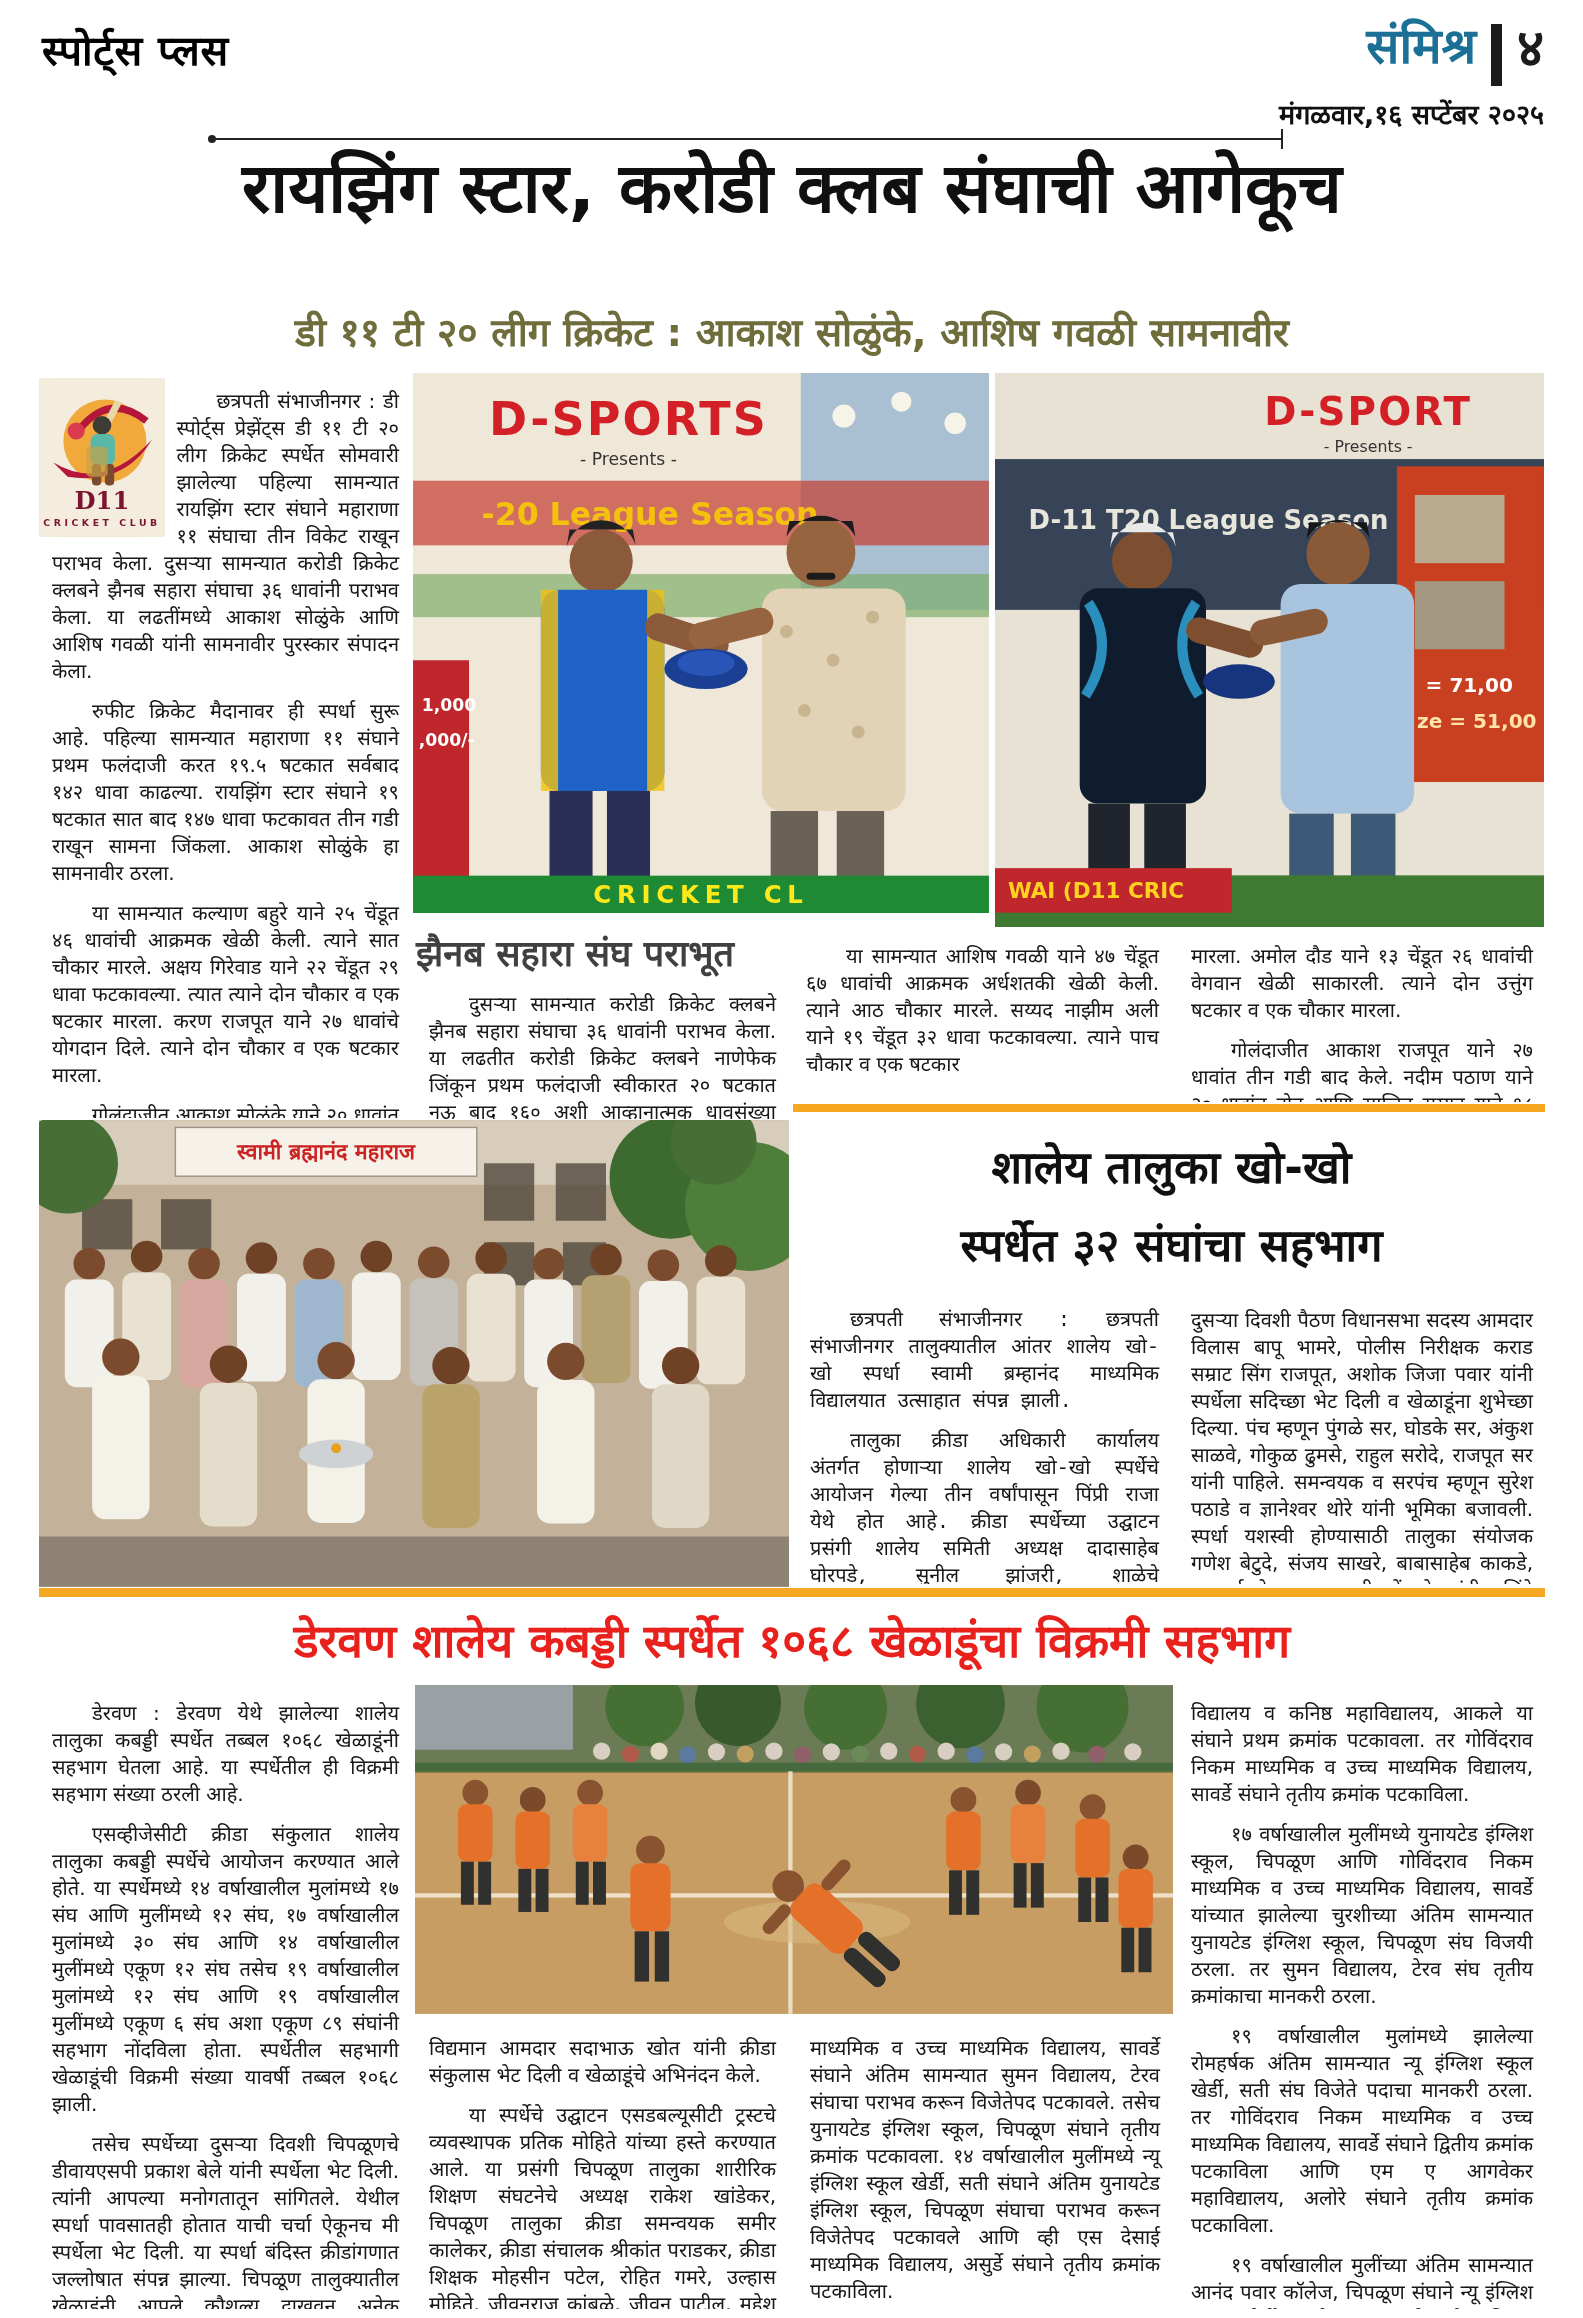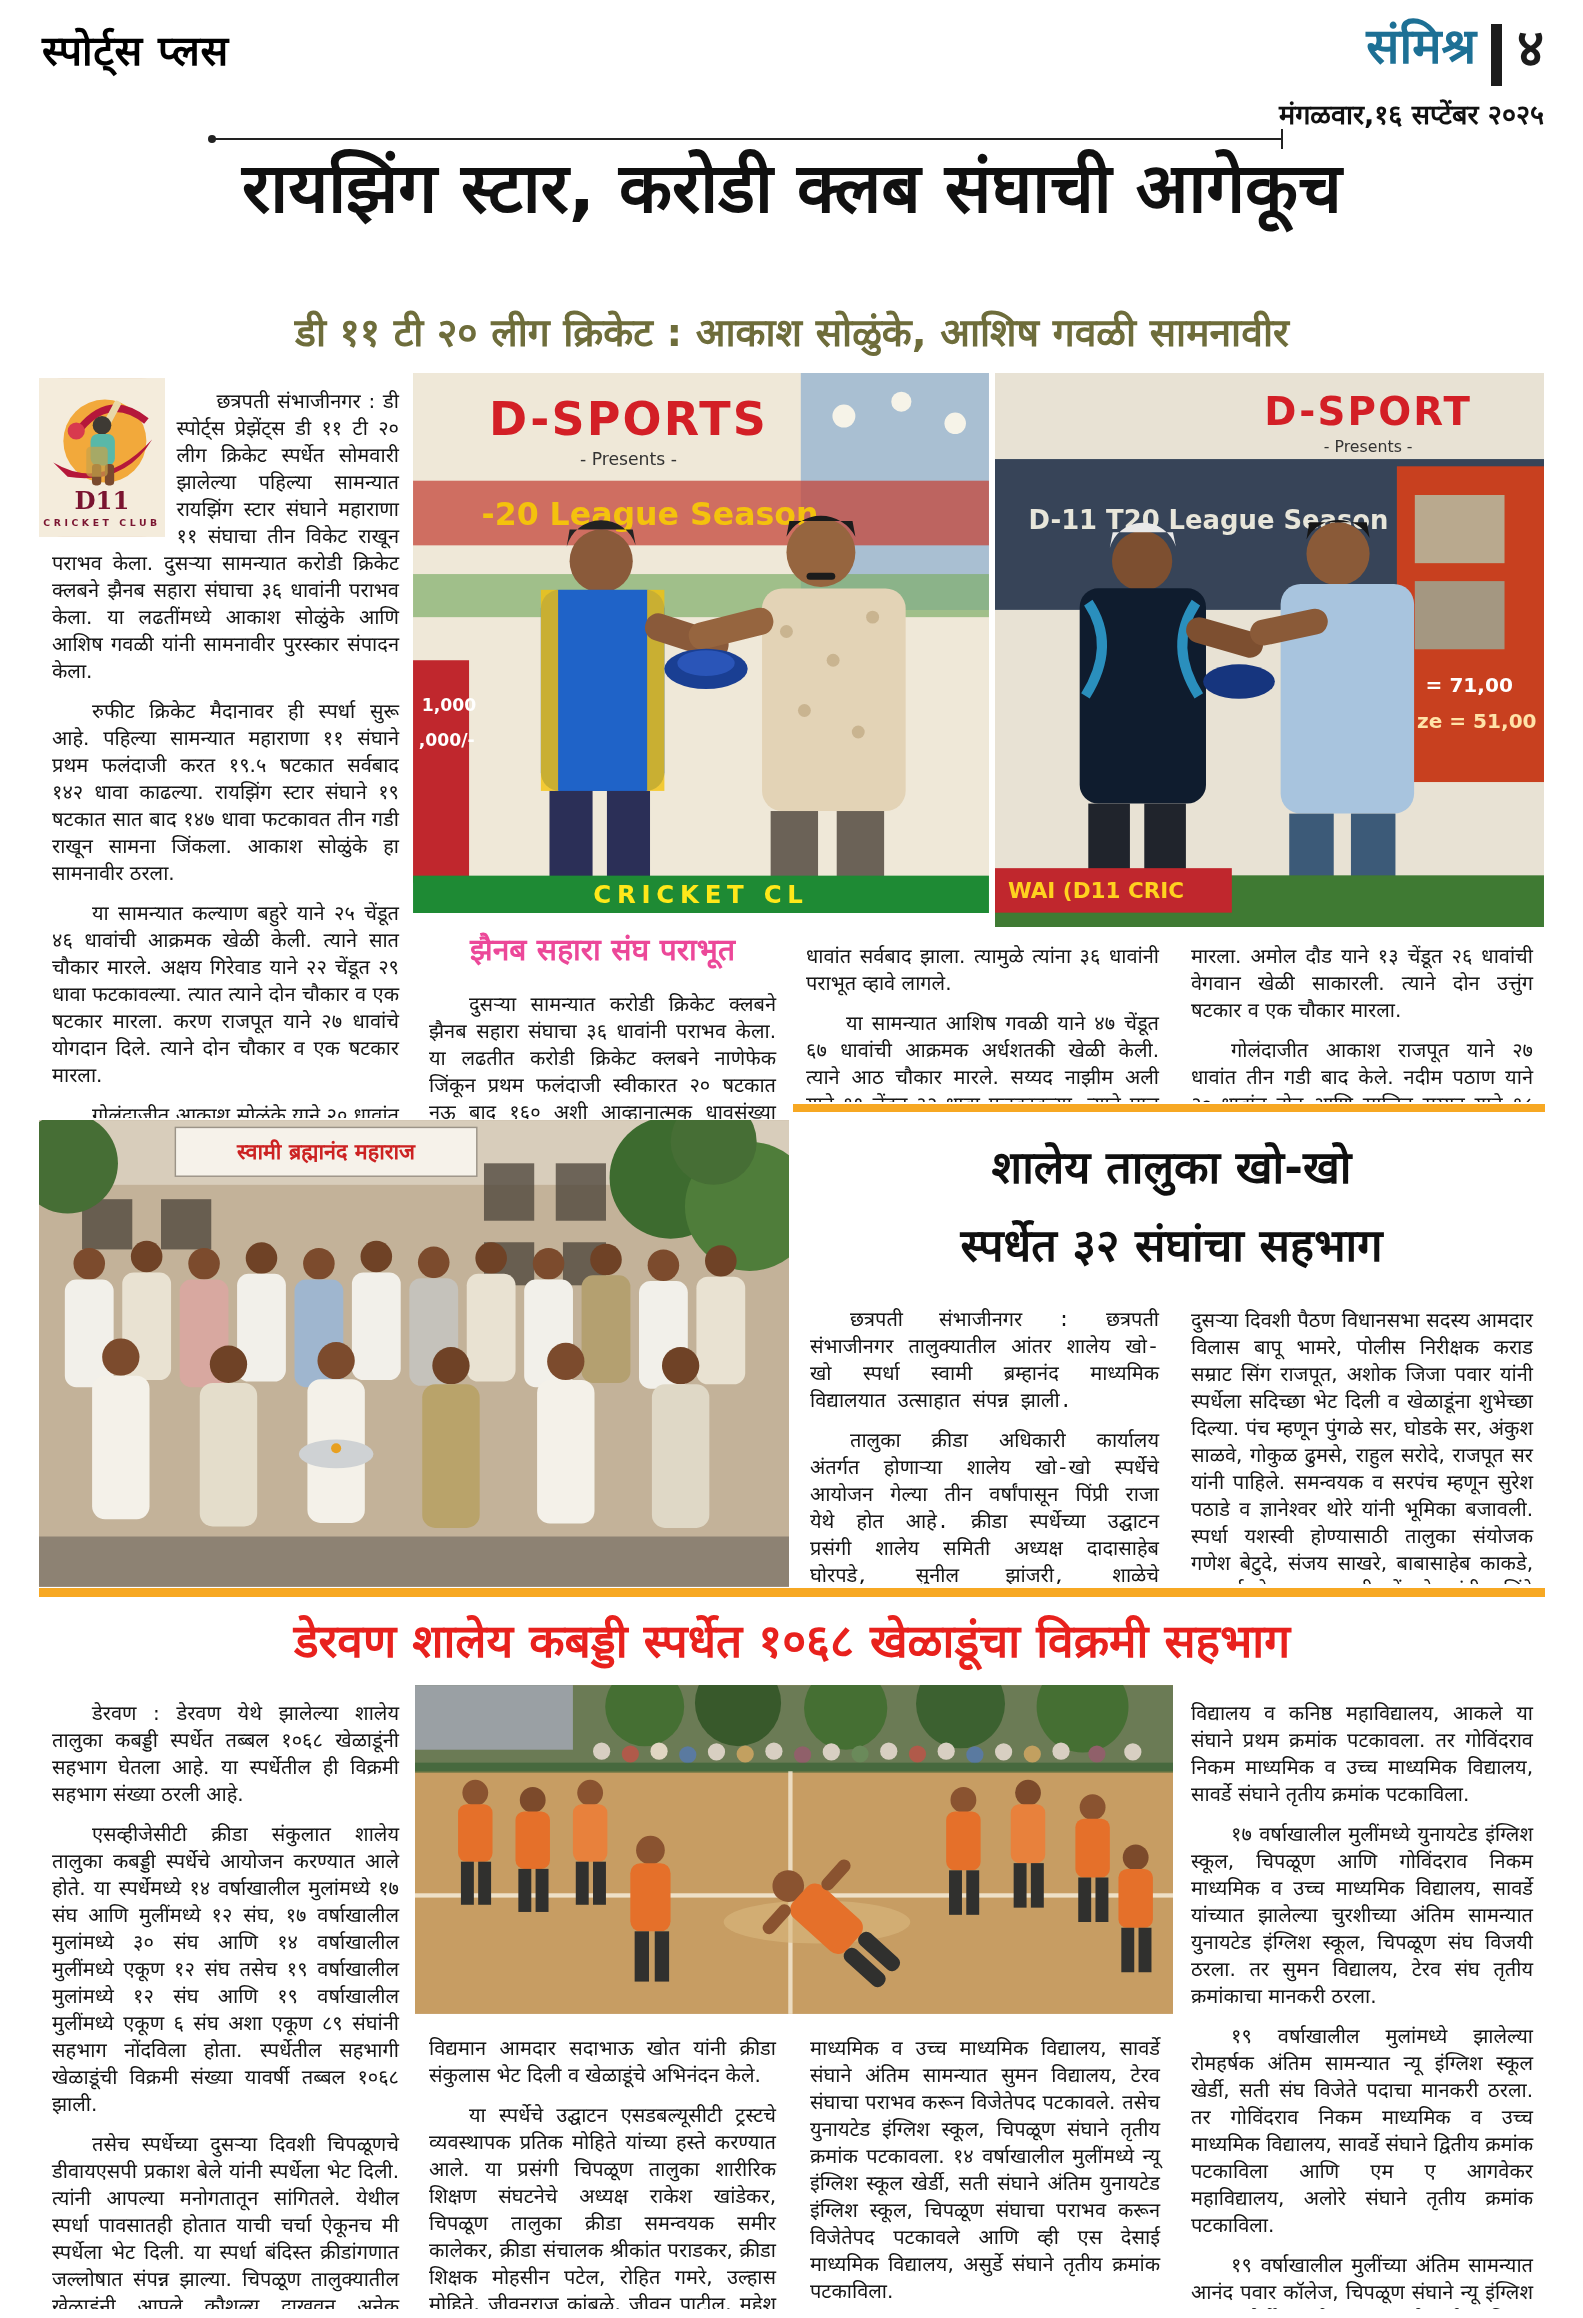--- a/index.html
+++ b/index.html
@@ -25,22 +25,22 @@
   
   .col{position:absolute;width:373px;font-size:20px;line-height:27px;text-align:justify;color:#161616;overflow:hidden;}
   .col p{margin:13px;text-indent:40px;}
   .col p.cont{text-indent:0;}
   
   .photo{position:absolute;overflow:hidden;background:#ddd6c6;}
   .photo svg{display:block;}
   
   .d11-logo{float:left;width:126px;height:159px;margin:2.9px 11.5px 4.3px 0;background:#c2410c;border-radius:24px;}
   
-  .caption-subhead{position:absolute;left:416px;top:928px;width:373px;text-align:center;
-    font-size:30px;font-weight:800;color:#ec4899;}
+  .caption-subhead{position:absolute;left:416px;top:928px;width:373px;
+    font-size:36px;font-weight:800;color:#404040;}
   .amber-rule{position:absolute;background:#f7a823;}
   .khokho-head{position:absolute;left:790px;top:1129px;width:763px;text-align:center;
     font-size:45px;line-height:78px;font-weight:800;color:#101010;}
   .kabaddi-head{position:absolute;left:36px;top:1608px;width:1512px;text-align:center;
     font-size:46px;font-weight:800;color:#e8211d;}
 </style>
 </head>
 <body>
 
 <div id="page">
@@ -180,21 +180,20 @@
     </svg>
   </div>
 
   <div class="caption-subhead">झैनब सहारा संघ पराभूत</div>
 
   <div class="col" style="left:416px;top:978px;height:141px;">
     <p>दुसऱ्या सामन्यात करोडी क्रिकेट क्लबने झैनब सहारा संघाचा ३६ धावांनी पराभव केला. या लढतीत करोडी क्रिकेट क्लबने नाणेफेक जिंकून प्रथम फलंदाजी स्वीकारत २० षटकात नऊ बाद १६० अशी आव्हानात्मक धावसंख्या उभारली. झैनब सहारा संघ १८.३ षटकात १२४</p>
   </div>
 
   <div class="col" style="left:793px;top:930px;width:379px;height:172px;">
-    <p class="cont">धावांत सर्वबाद झाला. त्यामुळे त्यांना ३६ धावांनी पराभूत व्हावे लागले.</p>
     <p>या सामन्यात आशिष गवळी याने ४७ चेंडूत ६७ धावांची आक्रमक अर्धशतकी खेळी केली. त्याने आठ चौकार मारले. सय्यद नाझीम अली याने १९ चेंडूत ३२ धावा फटकावल्या. त्याने पाच चौकार व एक षटकार</p>
   </div>
 
   <div class="col" style="left:1178px;top:930px;width:368px;height:172px;">
     <p class="cont">मारला. अमोल दौड याने १३ चेंडूत २६ धावांची वेगवान खेळी साकारली. त्याने दोन उत्तुंग षटकार व एक चौकार मारला.</p>
     <p>गोलंदाजीत आकाश राजपूत याने २७ धावांत तीन गडी बाद केले. नदीम पठाण याने २० धावांत दोन आणि साजित सय्यद याने १८ धावांत दोन गडी बाद केले.</p>
   </div>
 
   <div class="amber-rule" style="left:793px;top:1104px;width:752px;height:8px;"></div>
 

